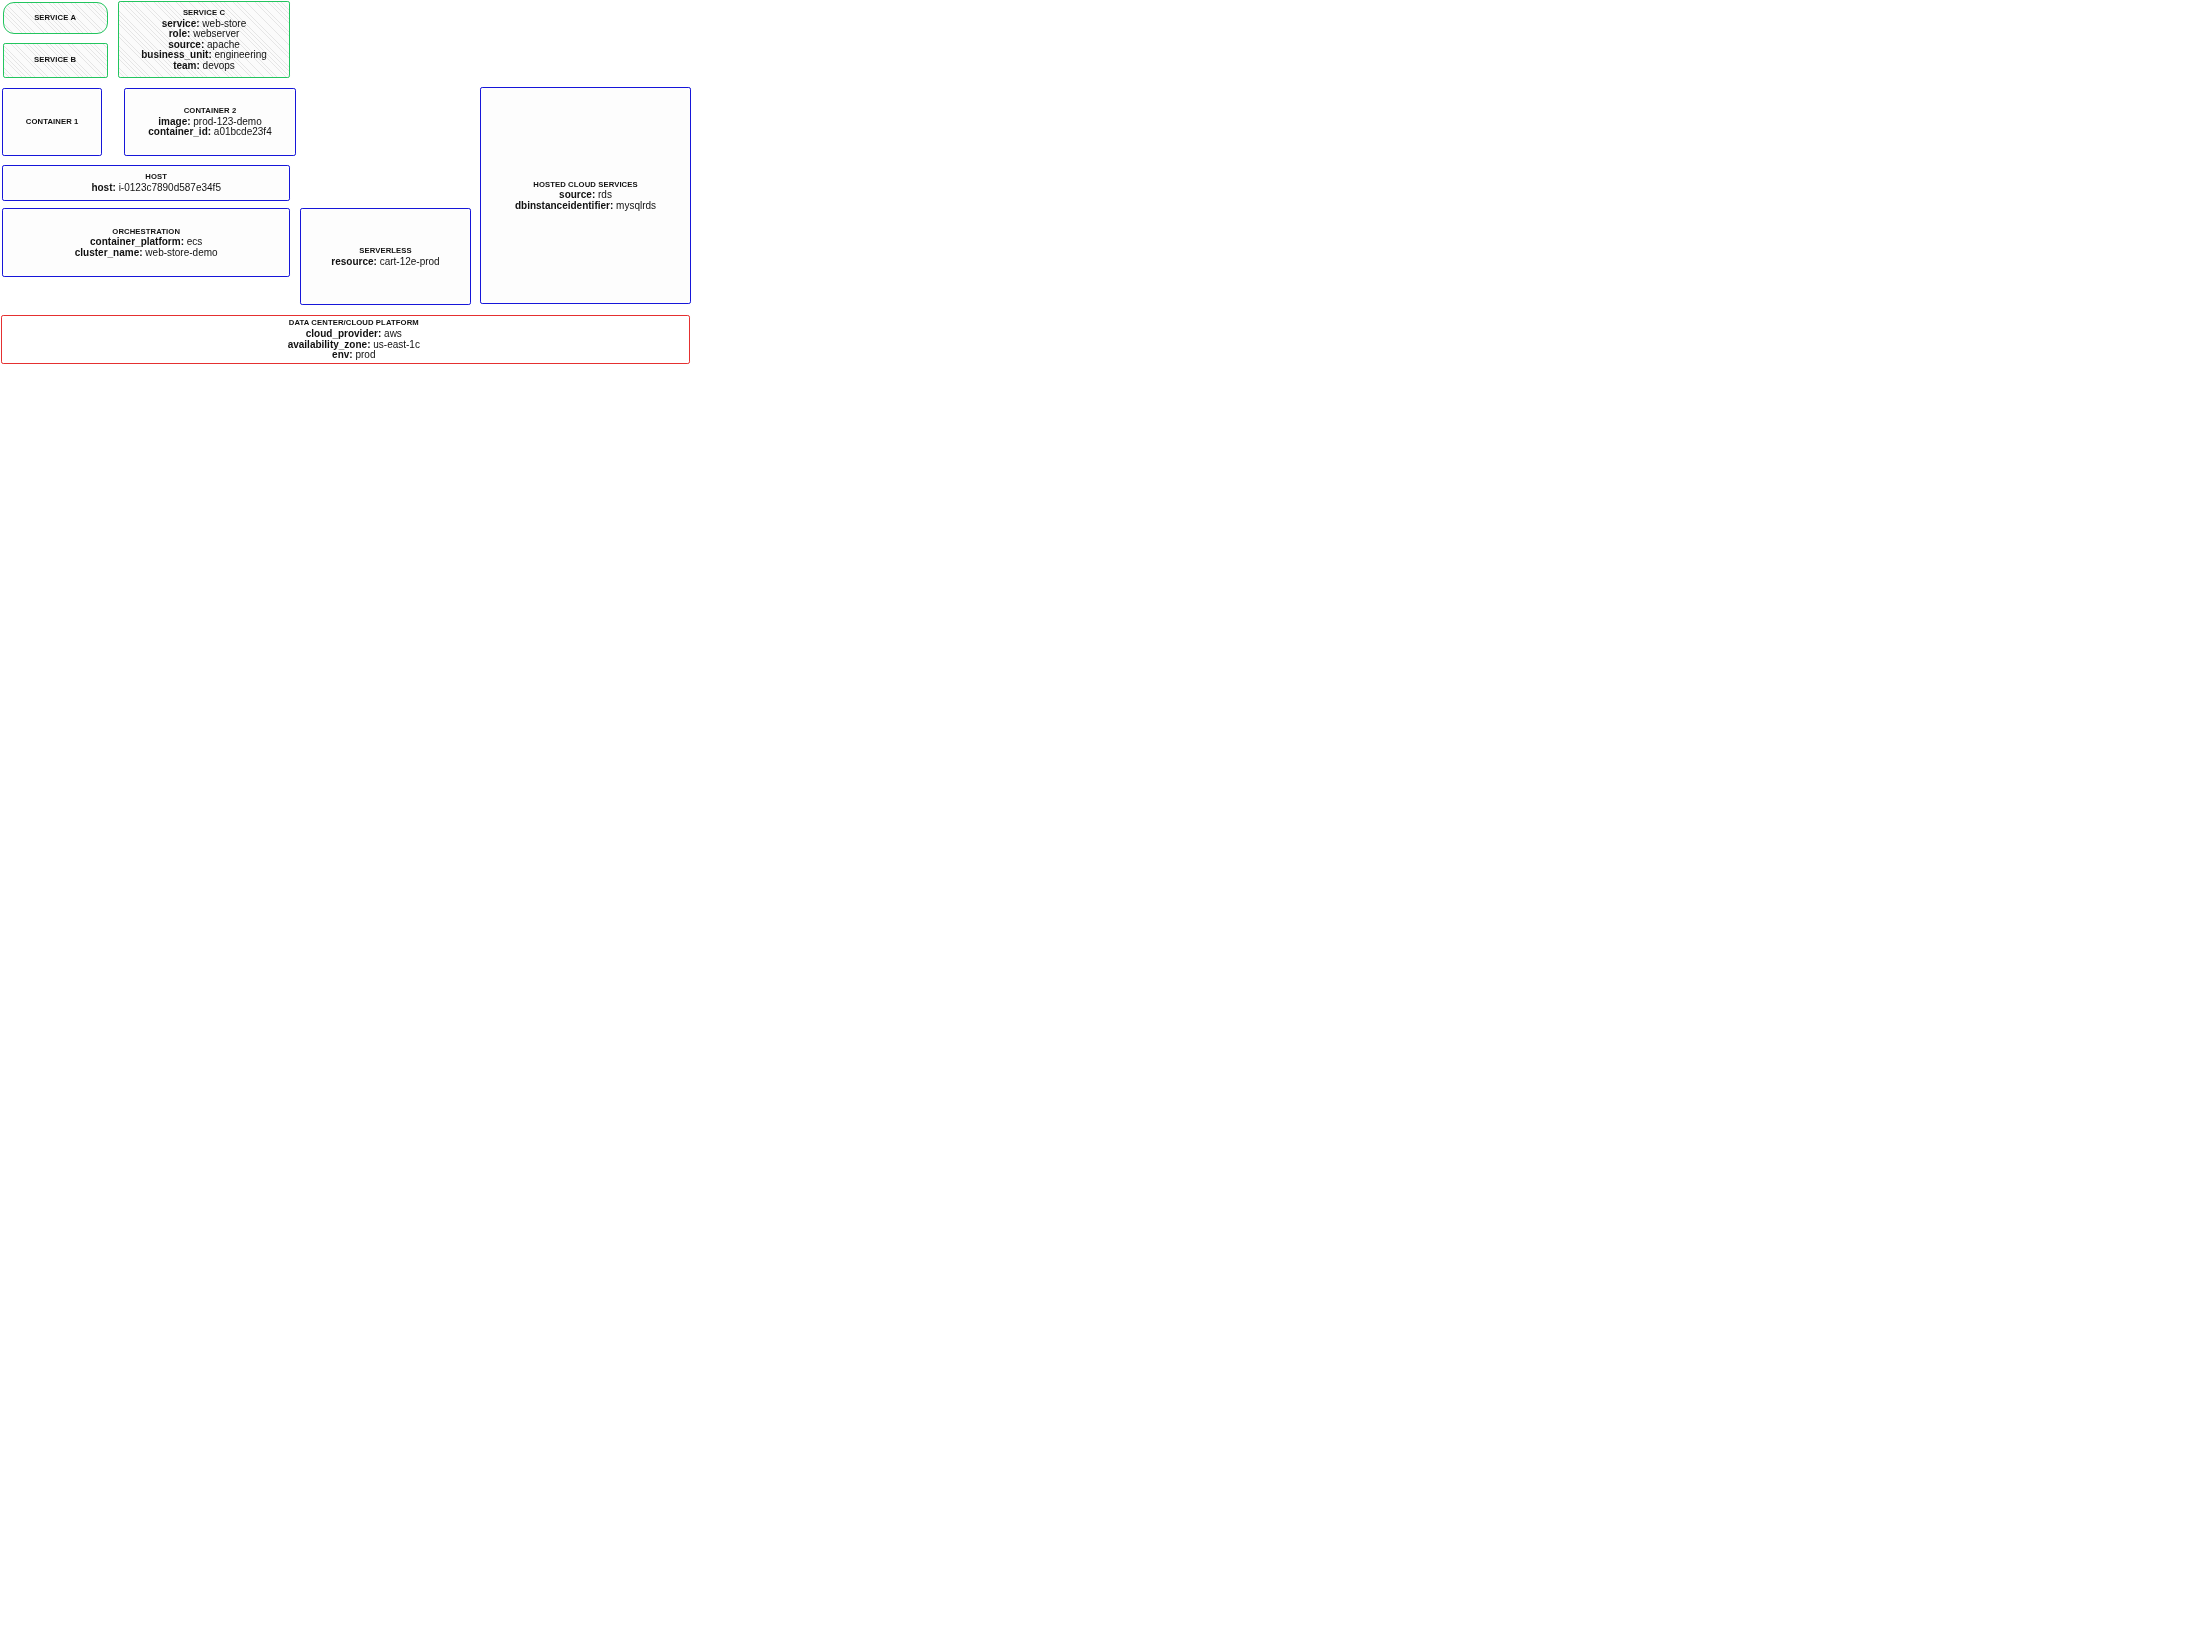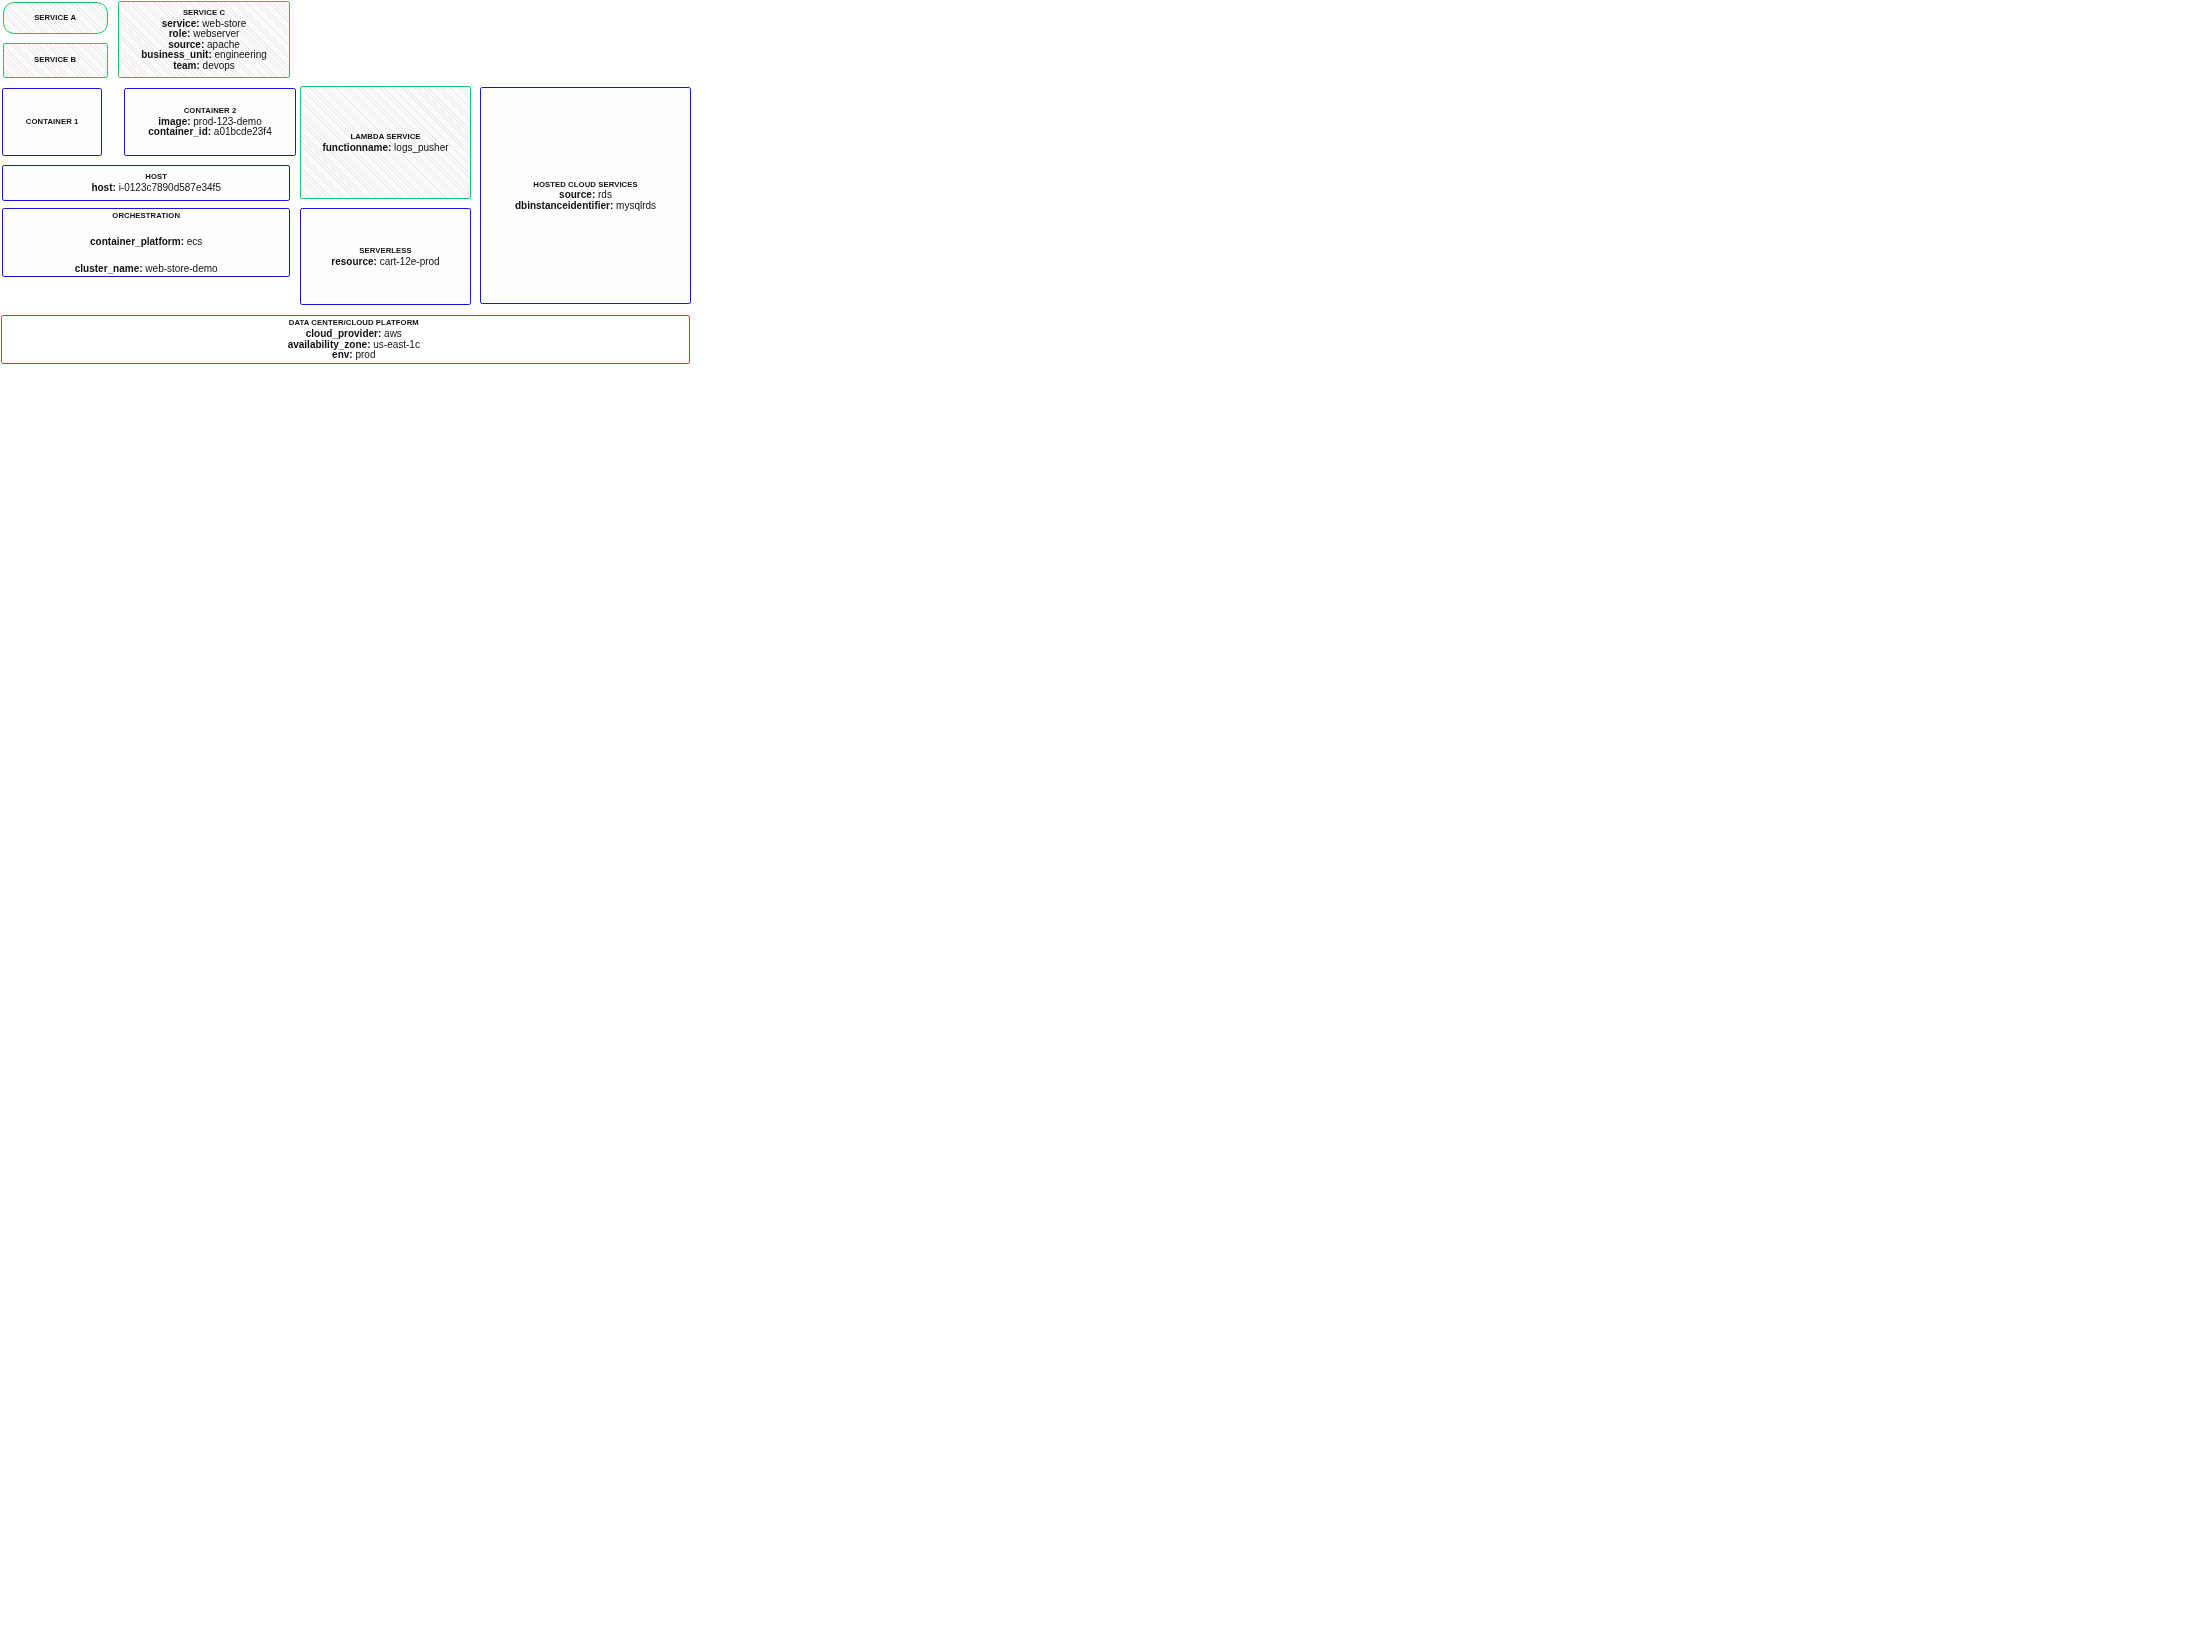--- a/index.html
+++ b/index.html
@@ -111,27 +111,20 @@
     <div class="prop">
       <span class="k">image:</span>
       <span>prod-123-demo</span>
     </div>
     <div class="prop">
       <span class="k">container_id:</span>
       <span>a01bcde23f4</span>
     </div>
   </div>
 
-  <div class="node green-hatch" style="left:300px; top:86px; width:171px; height:113px;">
-    <div class="title">LAMBDA SERVICE</div>
-    <div class="prop">
-      <span class="k">functionname:</span>
-      <span>logs_pusher</span>
-    </div>
-  </div>
 
   <div class="node blue-dot" style="left:480px; top:87px; width:211px; height:217px;">
     <div class="title">HOSTED CLOUD SERVICES</div>
     <div class="prop">
       <span class="k">source:</span>
       <span>rds</span>
     </div>
     <div class="prop">
       <span class="k">dbinstanceidentifier:</span>
       <span>mysqlrds</span>
@@ -139,21 +132,21 @@
   </div>
 
   <div class="node blue-dot" style="left:2.2px; top:165px; width:288px; height:36px;padding-left:20px;">
     <div class="title">HOST</div>
     <div class="prop">
       <span class="k">host:</span>
       <span>i-0123c7890d587e34f5</span>
     </div>
   </div>
 
-  <div class="node blue-dot" style="left:2.2px; top:208px; width:288px; height:69px;gap:16px;">
+  <div class="node blue-dot" style="left:2.2px; top:208px; width:288px; height:69px;">
     <div class="title">ORCHESTRATION</div>
     <div class="prop">
       <span class="k">container_platform:</span>
       <span>ecs</span>
     </div>
     <div class="prop">
       <span class="k">cluster_name:</span>
       <span>web-store-demo</span>
     </div>
   </div>

